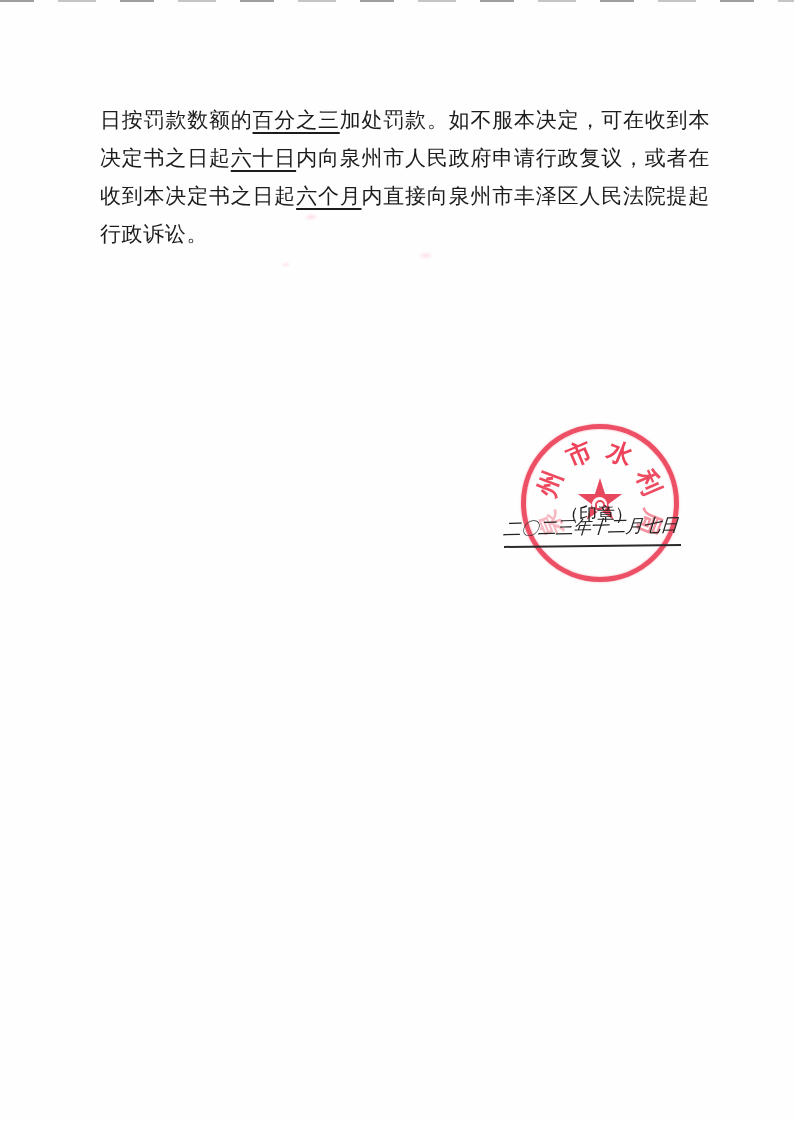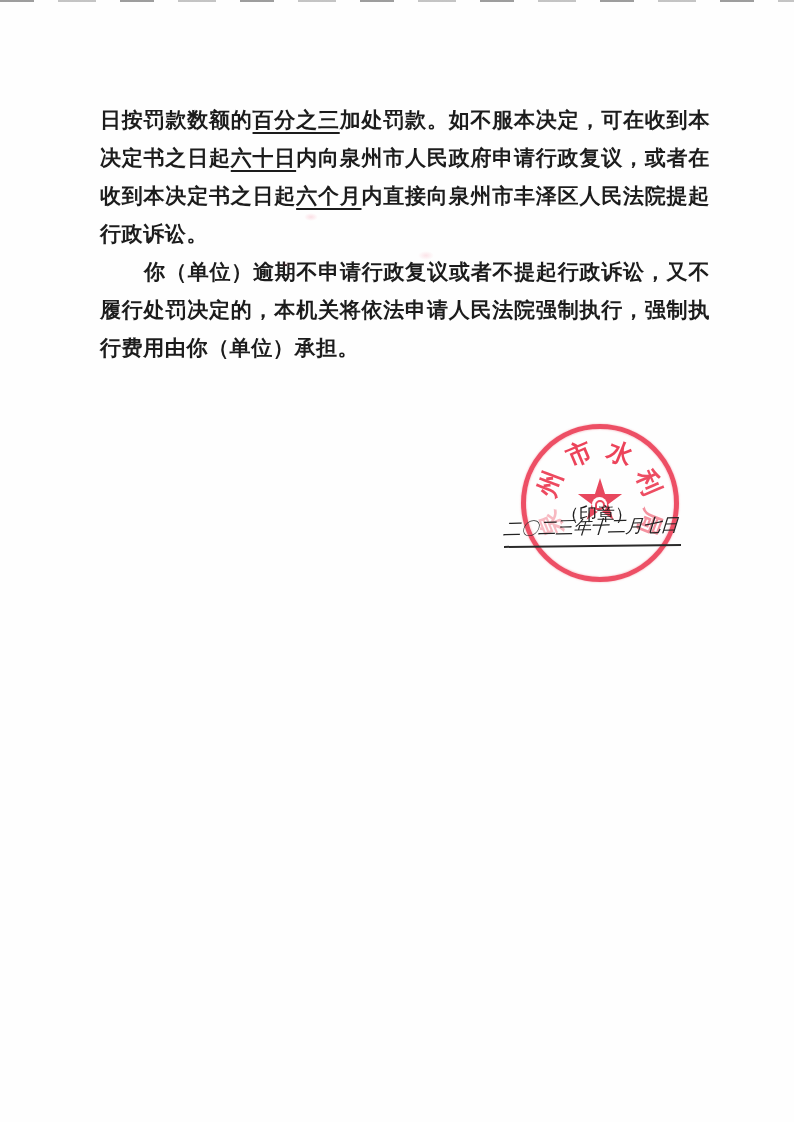--- a/index.html
+++ b/index.html
@@ -25,21 +25,20 @@
     opacity: .7;
   }
   .body-text {
     position: absolute;
     left: 100px; top: 101px; width: 610px;
     font-size: 21px; line-height: 38px;
     letter-spacing: 0.6px;
     color: #1c1c1c;
     text-align: justify;
     text-align-last: left;
-    font-weight: bold;
   }
   .para { margin: 0; }
   .para.indent { text-indent: 2.1em; }
   .ul {
     text-decoration: underline;
     text-underline-offset: 5px;
     text-decoration-thickness: 1.5px;
   }
   
   .seal {
@@ -117,21 +116,20 @@
 </style>
 </head>
 <body>
 
 <div class="page">
 
   <div class="scan-edge"></div>
 
   <div class="body-text">
     <p class="para"><span>日按罚款数额的</span><span class="ul">百分之三</span><span>加处罚款。如不服本决定，可在收到本决定书之日起</span><span class="ul">六十日</span><span>内向泉州市人民政府申请行政复议，或者在收到本决定书之日起</span><span class="ul">六个月</span><span>内直接向泉州市丰泽区人民法院提起行政诉讼。</span></p>
-    <p class="para indent">你（单位）逾期不申请行政复议或者不提起行政诉讼，又不履行处罚决定的，本机关将依法申请人民法院强制执行，强制执行费用由你（单位）承担。</p>
   </div>
 
   <div class="seal">
     <div class="seal-ring"></div>
     <span class="sc sc1">泉</span>
     <span class="sc sc2">州</span>
     <span class="sc sc3">市</span>
     <span class="sc sc4">水</span>
     <span class="sc sc5">利</span>
     <span class="sc sc6">局</span>

